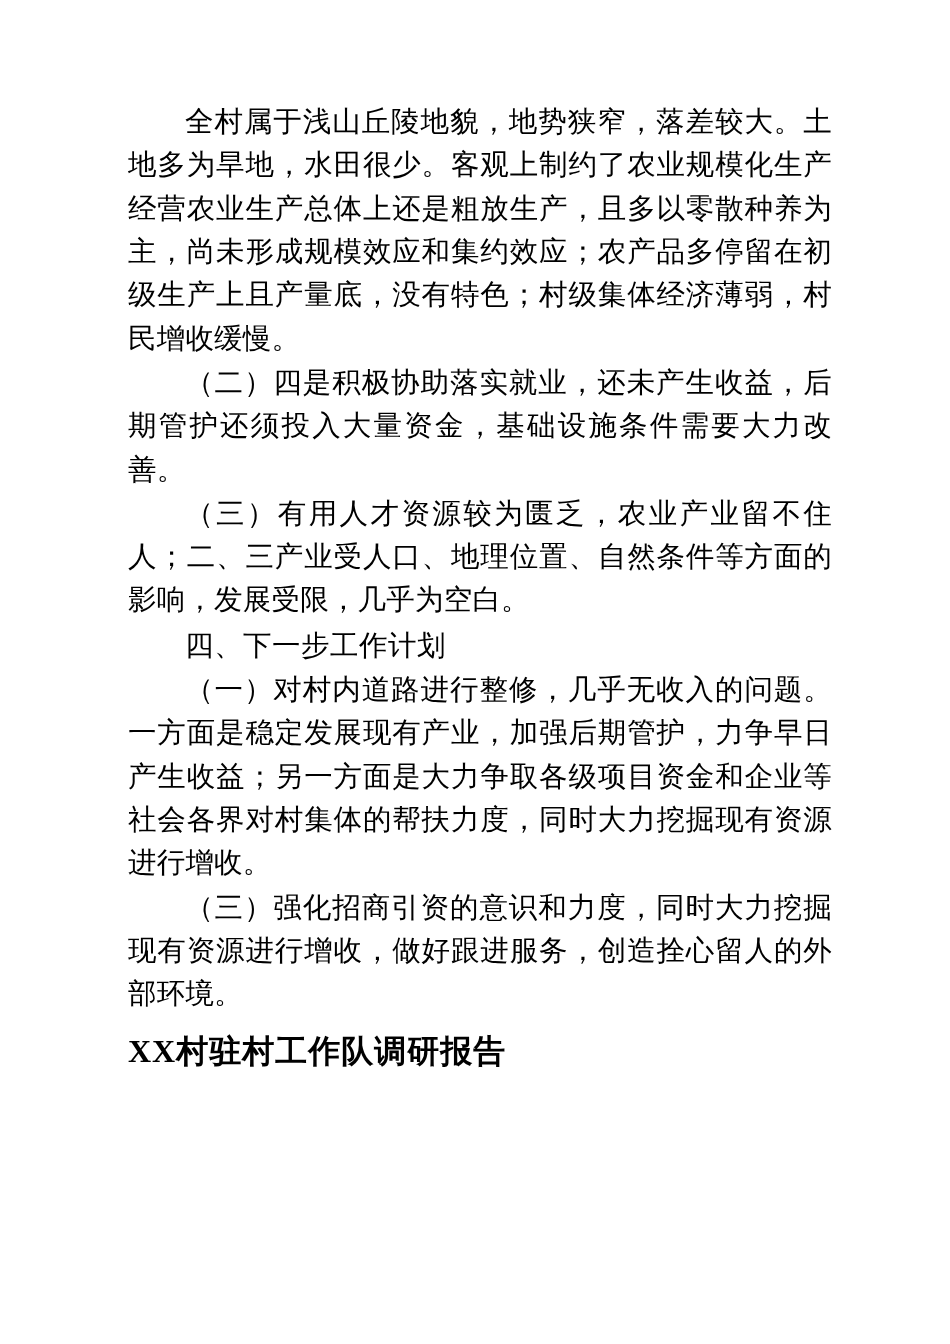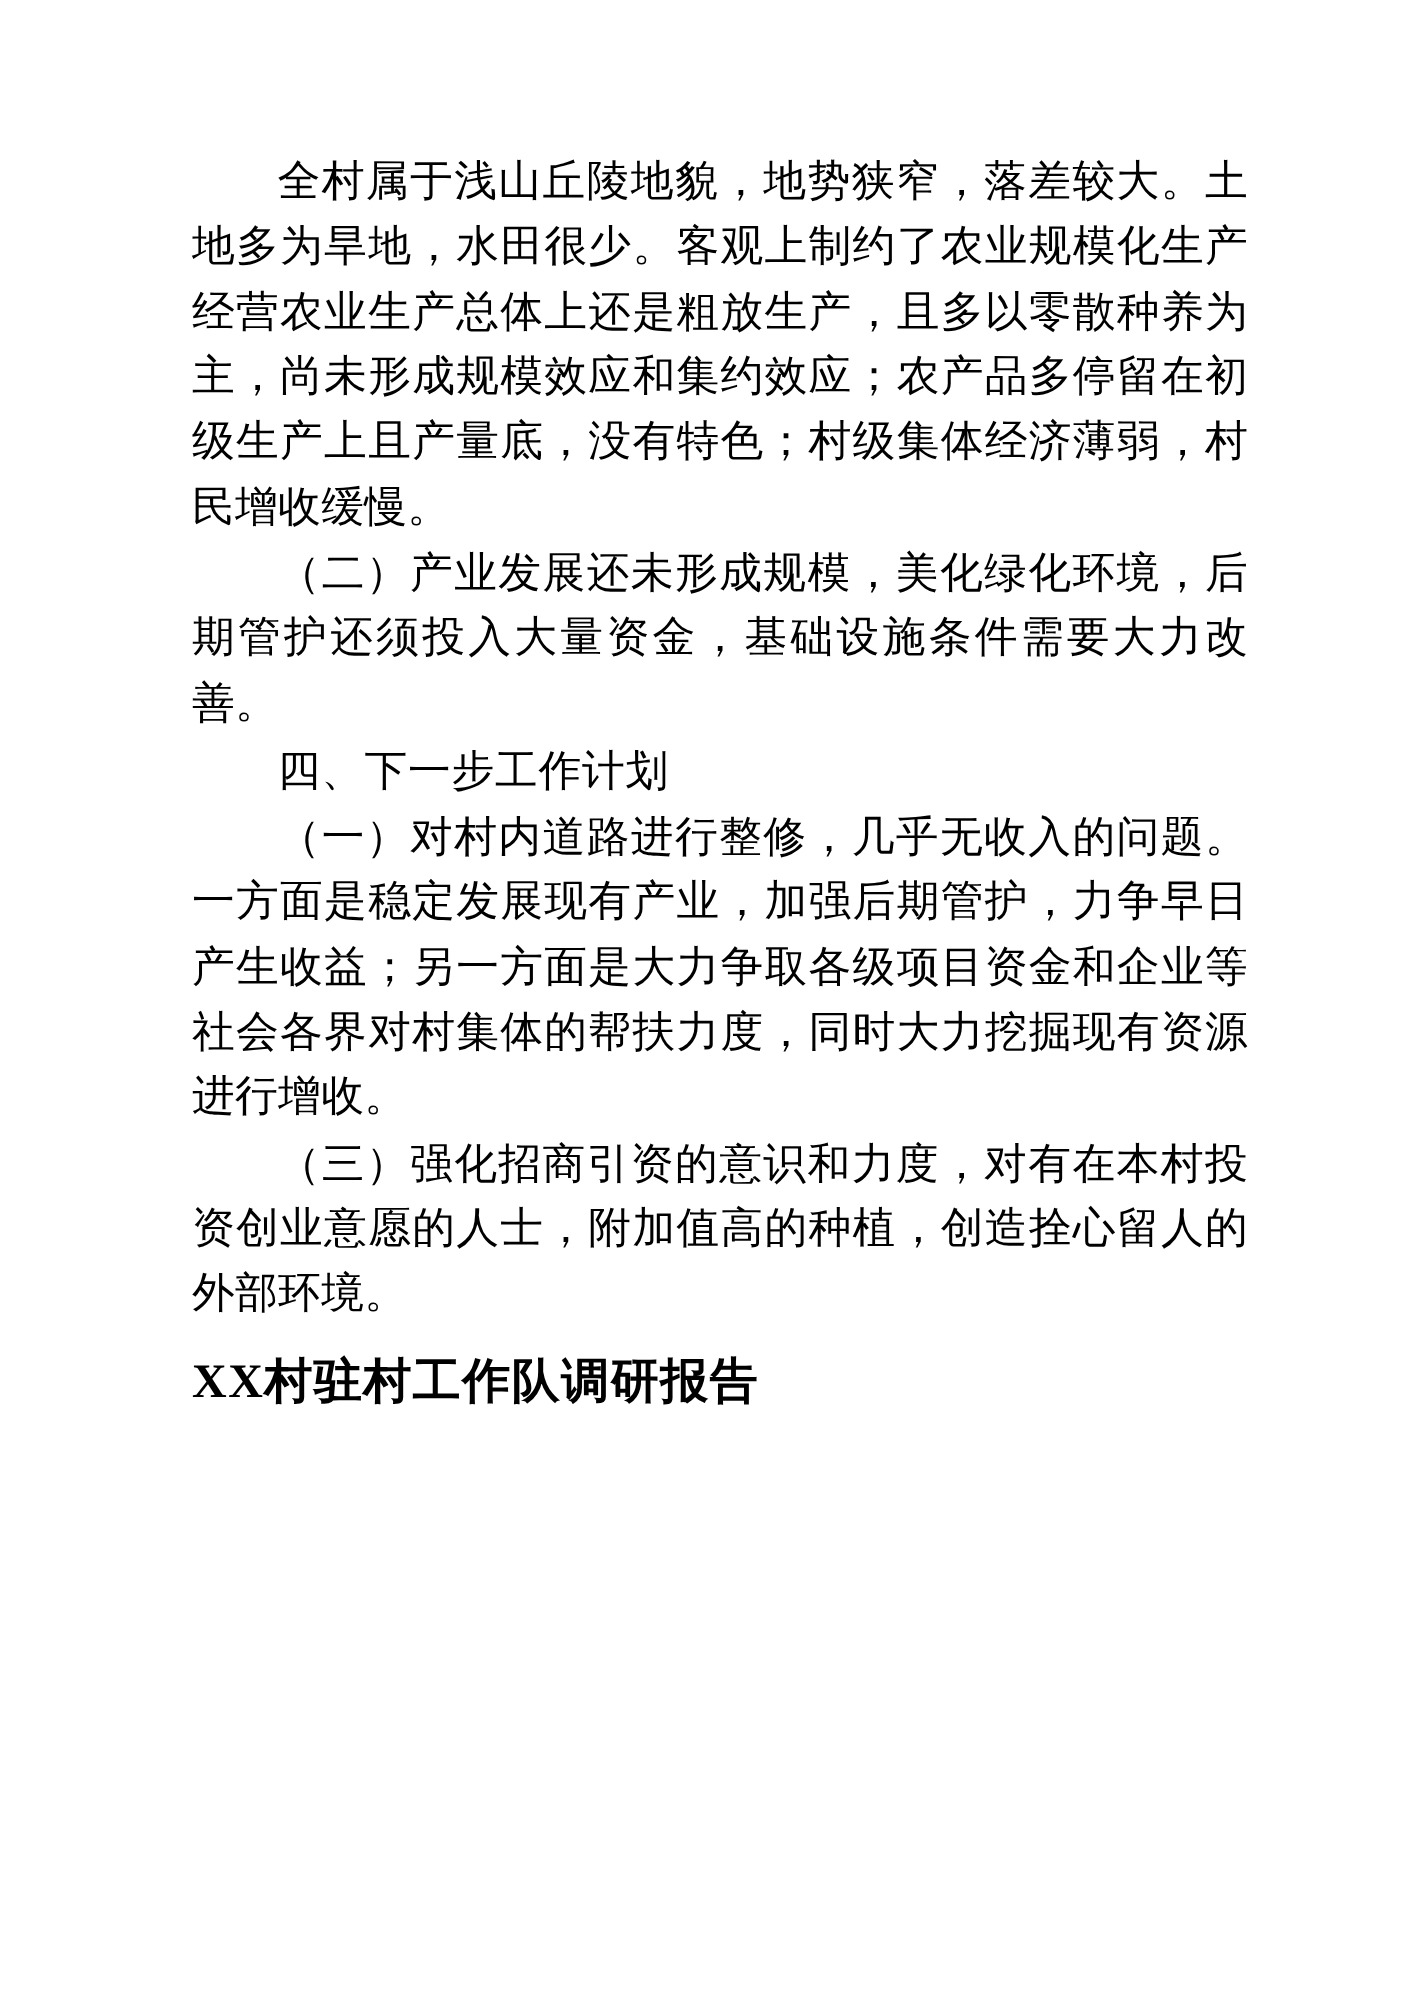--- a/index.html
+++ b/index.html
@@ -47,19 +47,20 @@
     letter-spacing: 1px;
     font-family: "Liberation Serif", "DejaVu Serif", serif;
   }
 </style>
 </head>
 <body>
 
 <div class="page">
   <div class="doc-body">
     <p class="para">全村属于浅山丘陵地貌，地势狭窄，落差较大。土地多为旱地，水田很少。客观上制约了农业规模化生产经营农业生产总体上还是粗放生产，且多以零散种养为主，尚未形成规模效应和集约效应；农产品多停留在初级生产上且产量底，没有特色；村级集体经济薄弱，村民增收缓慢。</p>
-    <p class="para">（二）产业发展还未形成规模，美化绿化环境，后期管护还须投入大量资金，基础设施条件需要大力改善。</p>
+    <p class="para">（二）四是积极协助落实就业，还未产生收益，后期管护还须投入大量资金，基础设施条件需要大力改善。</p>
+    <p class="para">（三）有用人才资源较为匮乏，农业产业留不住人；二、三产业受人口、地理位置、自然条件等方面的影响，发展受限，几乎为空白。</p>
     <p class="heading">四、下一步工作计划</p>
     <p class="para">（一）对村内道路进行整修，几乎无收入的问题。一方面是稳定发展现有产业，加强后期管护，力争早日产生收益；另一方面是大力争取各级项目资金和企业等社会各界对村集体的帮扶力度，同时大力挖掘现有资源进行增收。</p>
-    <p class="para">（三）强化招商引资的意识和力度，对有在本村投资创业意愿的人士，附加值高的种植，创造拴心留人的外部环境。</p>
+    <p class="para">（三）强化招商引资的意识和力度，同时大力挖掘现有资源进行增收，做好跟进服务，创造拴心留人的外部环境。</p>
   </div>
   <div class="doc-title">XX村驻村工作队调研报告</div>
 </div>
 
 </body></html>

